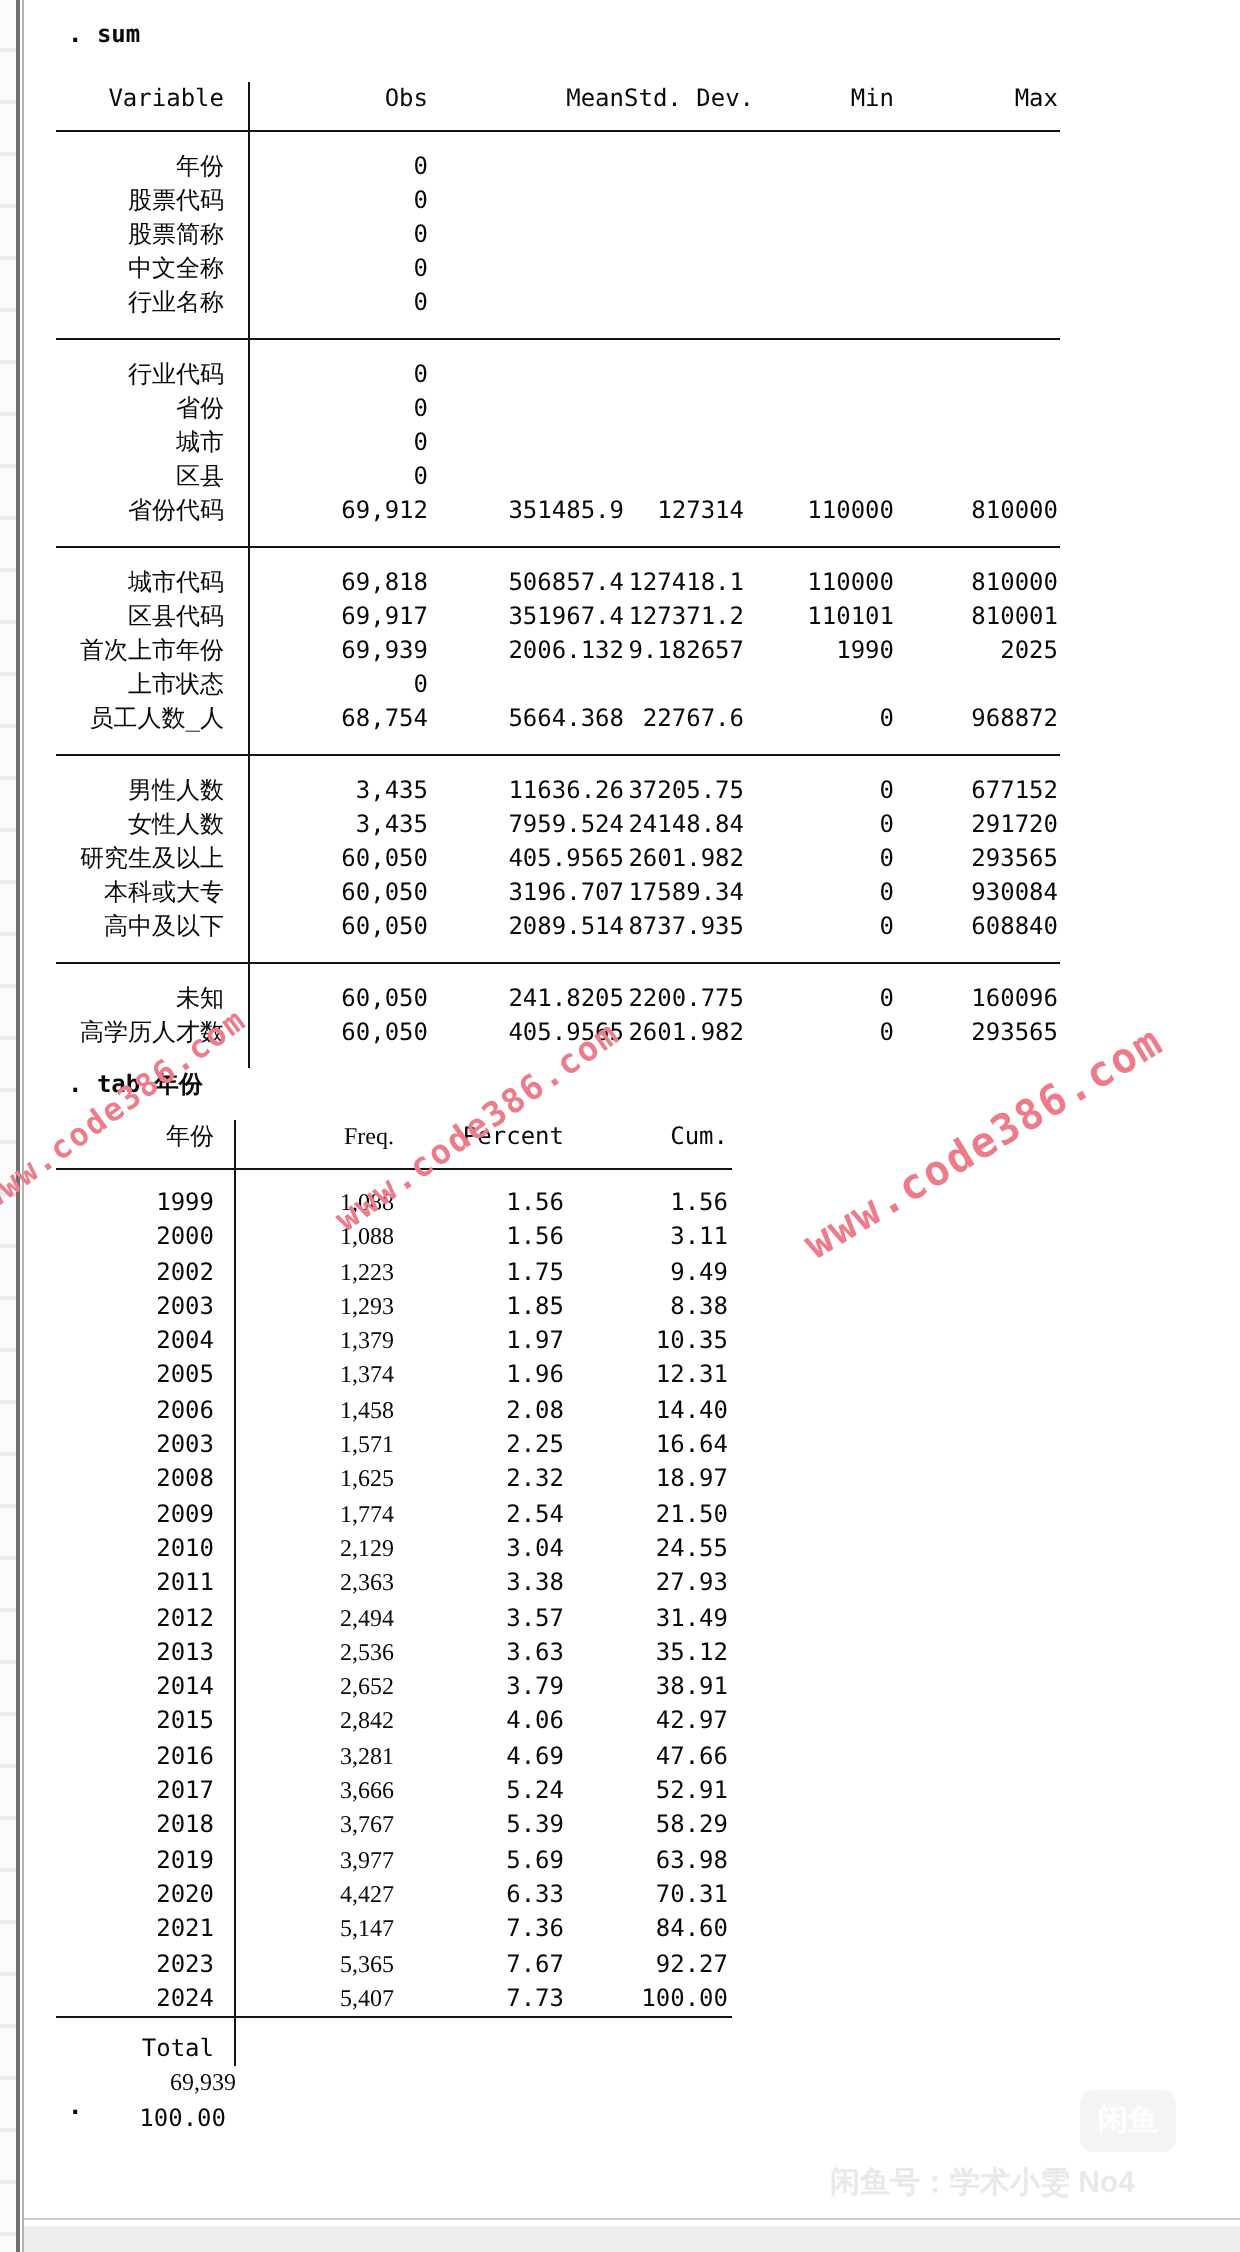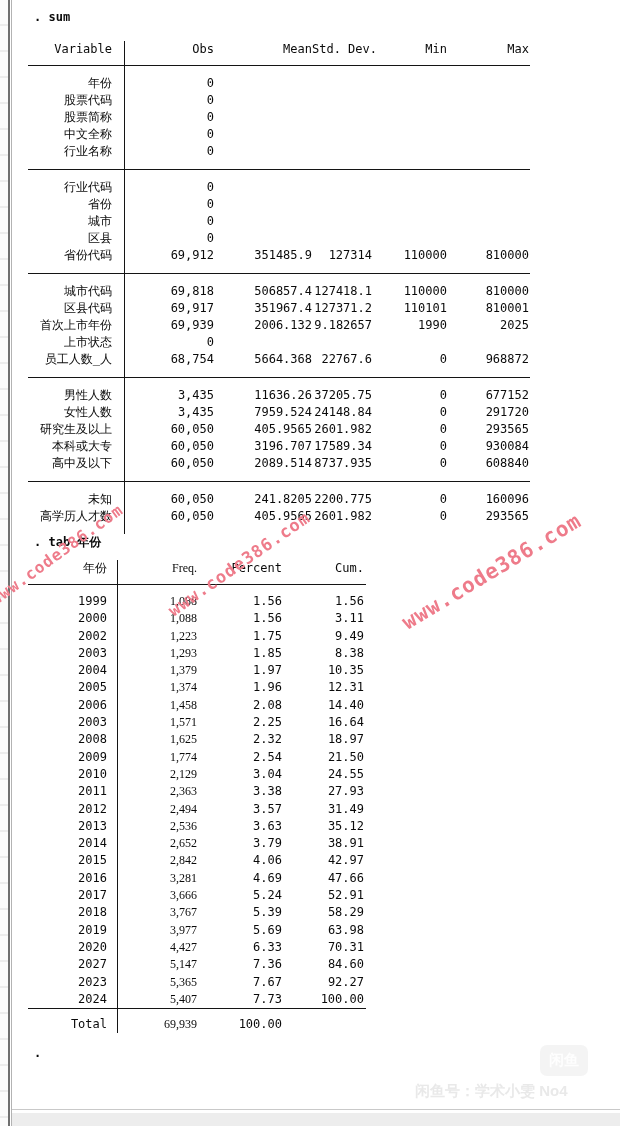--- a/index.html
+++ b/index.html
@@ -53,21 +53,21 @@
   .c-sd{width:60px;}
   .c-min{width:75px;}
   .c-max{width:82px;}
   
   .c-year{width:79px;}
   .c-freq{width:90px;font-family:Liberation Serif, serif;}
   .c-pct{width:85px;}
   .c-cum{width:82px;}
   .block{padding:9px 0;}
   .tab-spacer{height:8px;}
-  .total-row{padding-top:7px;}
+  .total-row{padding-top:7px;flex-direction:column;}
   
   .wm{
     position:absolute;color:#ee7b8a;white-space:nowrap;
     transform-origin:0 50%;letter-spacing:1px;font-weight:bold;
     font-family:"DejaVu Sans Mono",monospace;pointer-events:none;
   }
   .wm1{left:-8px;top:592px;font-size:16px;transform:rotate(-36deg);}
   .wm2{left:170px;top:602px;font-size:17px;transform:rotate(-35deg);}
   .wm3{left:404px;top:612px;font-size:21px;transform:rotate(-31deg);}
   .xy-logo{
@@ -168,21 +168,21 @@
         <div class="row tab-row"><span class="cell c-year">2011</span><span class="cell c-freq">2,363</span><span class="cell c-pct">3.38</span><span class="cell c-cum">27.93</span></div>
         <div class="row tab-row"><span class="cell c-year">2012</span><span class="cell c-freq">2,494</span><span class="cell c-pct">3.57</span><span class="cell c-cum">31.49</span></div>
         <div class="row tab-row"><span class="cell c-year">2013</span><span class="cell c-freq">2,536</span><span class="cell c-pct">3.63</span><span class="cell c-cum">35.12</span></div>
         <div class="row tab-row"><span class="cell c-year">2014</span><span class="cell c-freq">2,652</span><span class="cell c-pct">3.79</span><span class="cell c-cum">38.91</span></div>
         <div class="row tab-row"><span class="cell c-year">2015</span><span class="cell c-freq">2,842</span><span class="cell c-pct">4.06</span><span class="cell c-cum">42.97</span></div>
         <div class="row tab-row"><span class="cell c-year">2016</span><span class="cell c-freq">3,281</span><span class="cell c-pct">4.69</span><span class="cell c-cum">47.66</span></div>
         <div class="row tab-row"><span class="cell c-year">2017</span><span class="cell c-freq">3,666</span><span class="cell c-pct">5.24</span><span class="cell c-cum">52.91</span></div>
         <div class="row tab-row"><span class="cell c-year">2018</span><span class="cell c-freq">3,767</span><span class="cell c-pct">5.39</span><span class="cell c-cum">58.29</span></div>
         <div class="row tab-row"><span class="cell c-year">2019</span><span class="cell c-freq">3,977</span><span class="cell c-pct">5.69</span><span class="cell c-cum">63.98</span></div>
         <div class="row tab-row"><span class="cell c-year">2020</span><span class="cell c-freq">4,427</span><span class="cell c-pct">6.33</span><span class="cell c-cum">70.31</span></div>
-        <div class="row tab-row"><span class="cell c-year">2027</span><span class="cell c-freq">5,147</span><span class="cell c-pct">7.36</span><span class="cell c-cum">84.60</span></div>
+        <div class="row tab-row"><span class="cell c-year">2021</span><span class="cell c-freq">5,147</span><span class="cell c-pct">7.36</span><span class="cell c-cum">84.60</span></div>
         <div class="row tab-row"><span class="cell c-year">2023</span><span class="cell c-freq">5,365</span><span class="cell c-pct">7.67</span><span class="cell c-cum">92.27</span></div>
         <div class="row tab-row"><span class="cell c-year">2024</span><span class="cell c-freq">5,407</span><span class="cell c-pct">7.73</span><span class="cell c-cum">100.00</span></div>
       </div>
     <div class="hline tab-line"></div>
     <div class="row tab-row total-row">
       <span class="cell c-year">Total</span>
       <span class="cell c-freq">69,939</span>
       <span class="cell c-pct">100.00</span>
       <span class="cell c-cum"></span>
     </div>

